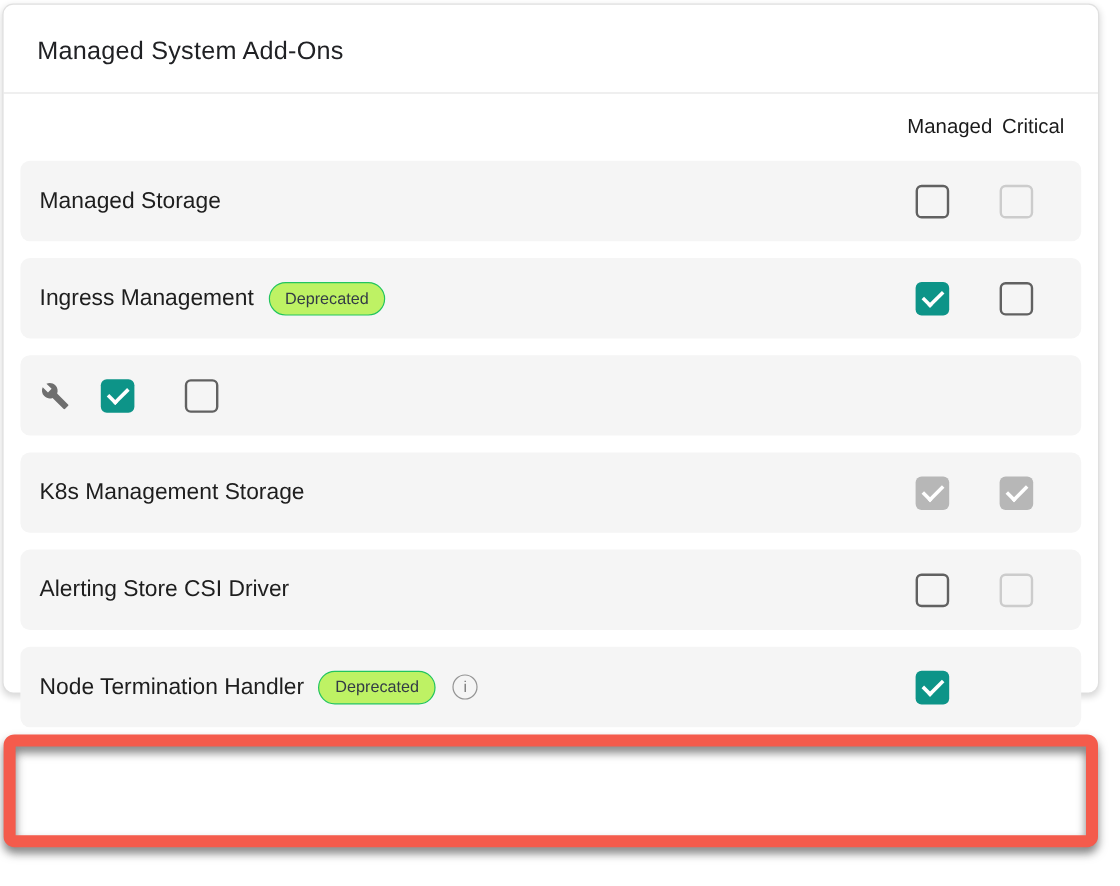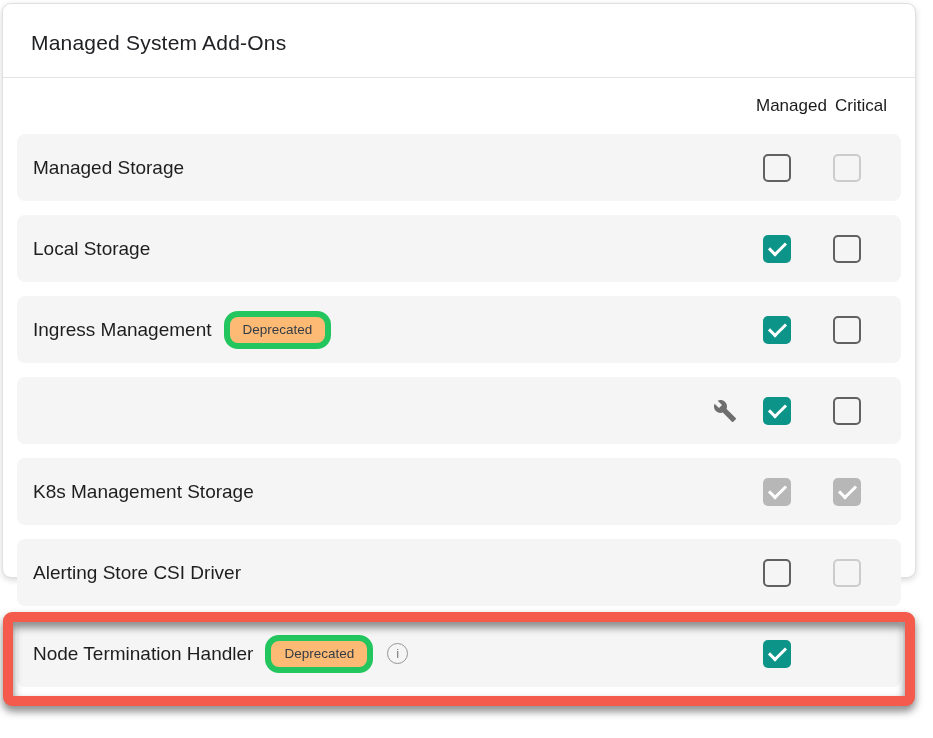--- a/index.html
+++ b/index.html
@@ -27,27 +27,27 @@
     padding:0 19px 0 30px;box-sizing:border-box;
   }
   .col-headers .spacer{flex:1;}
   .col-h{
     width:70px;text-align:center;font-size:17px;color:#1b1b1b;
   }
   .rows{padding:0 14px;}
   .row{
     display:flex;align-items:center;height:67px;margin-bottom:14px;
     background:#f5f5f5;border-radius:8px;
-    padding:0 19px 0 16px;box-sizing:border-box;justify-content:flex-end;
+    padding:0 19px 0 16px;box-sizing:border-box;
   }
   .row-main{flex:1;display:flex;align-items:center;gap:12px;min-width:0;}
   .row-label{font-size:19px;color:#1e1e1e;white-space:nowrap;}
   .badge{
     display:inline-flex;align-items:center;height:26px;padding:0 13px;
-    background:#fdba74;border:6px solid #22c55e;border-radius:14px;
+    background:#bef264;border:1px solid #22c55e;border-radius:14px;
     font-size:13.5px;color:#333b46;white-space:nowrap;
   }
   .info-icon{
     display:inline-flex;align-items:center;justify-content:center;
     width:21px;height:21px;border:1.5px solid #949494;border-radius:50%;
     color:#7a7a7a;font-size:13px;line-height:1;margin-left:2px;cursor:pointer;
     box-sizing:border-box;
   }
   .wrench{
     width:26px;height:26px;flex:0 0 auto;margin-right:4px;
@@ -91,31 +91,20 @@
   <div class="rows" id="rows">
       <div class="row">
         <div class="row-main">
           <span class="row-label">Managed Storage</span>
         </div>
         <div class="cell">
           <span class="cb"></span>
         </div>
         <div class="cell">
           <span class="cb disabled"></span>
-        </div>
-      </div>
-      <div class="row">
-        <div class="row-main">
-          <span class="row-label">Local Storage</span>
-        </div>
-        <div class="cell">
-          <span class="cb checked"></span>
-        </div>
-        <div class="cell">
-          <span class="cb"></span>
         </div>
       </div>
       <div class="row">
         <div class="row-main">
           <span class="row-label">Ingress Management</span>
           <span class="badge">Deprecated</span>
         </div>
         <div class="cell">
           <span class="cb checked"></span>
         </div>

